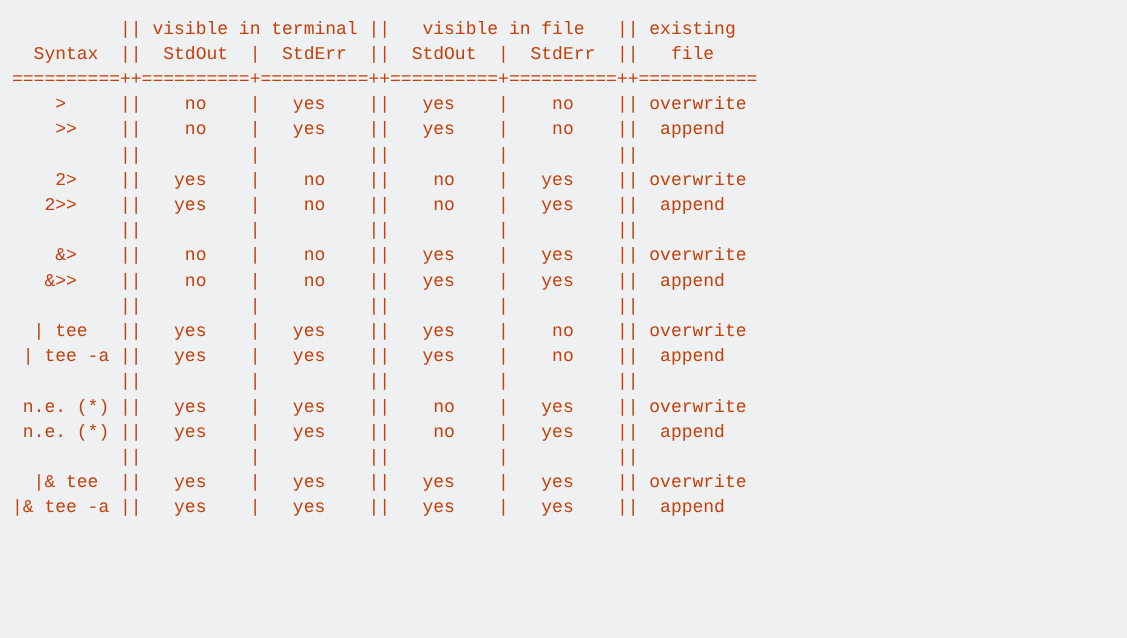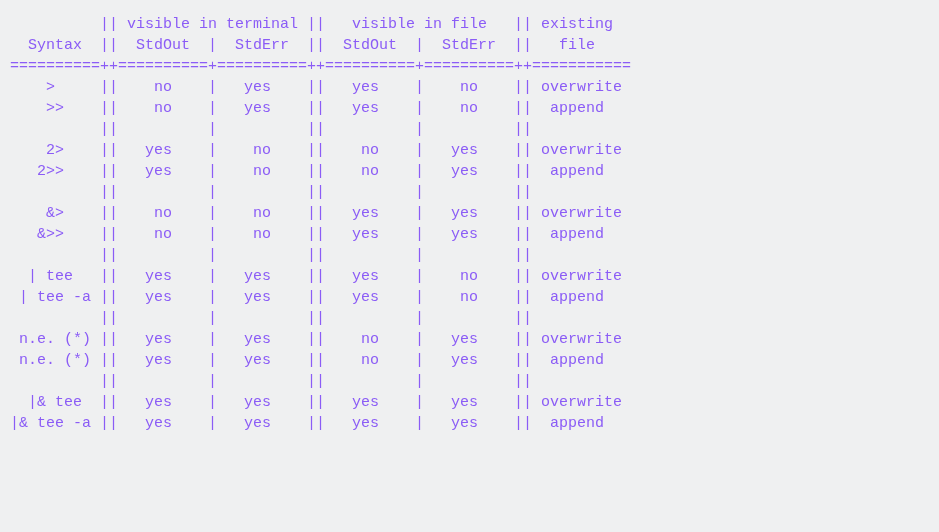--- a/index.html
+++ b/index.html
@@ -1,20 +1,20 @@
 <!DOCTYPE html>
 <html><head>
 <meta charset="utf-8">
 <style>
   html,body{margin:0;padding:0;background:#eff0f1;}
   pre{
     font-family:Consolas,Menlo,Monaco,"Liberation Mono","Courier New",monospace;
     font-size:15px;
     line-height:1.4;
-    color:#8b5cf6;
+    color:#c2410c;
     margin:0;
     padding:14px 10px;
     white-space:pre;
   }
 </style>
 </head>
 <body>
 
 <pre id="out">          || visible in terminal ||   visible in file   || existing  
   Syntax  ||  StdOut  |  StdErr  ||  StdOut  |  StdErr  ||   file    

